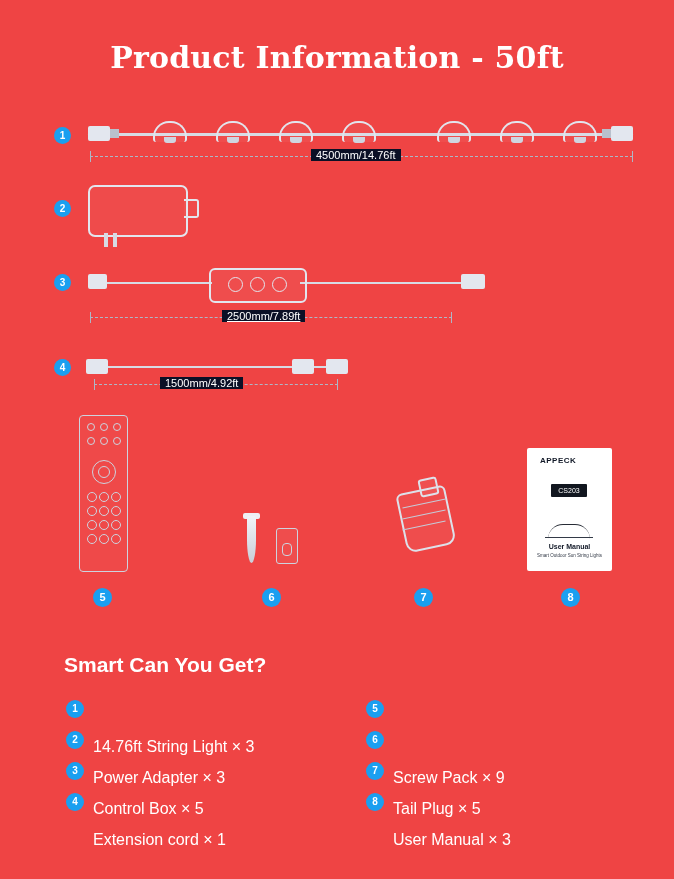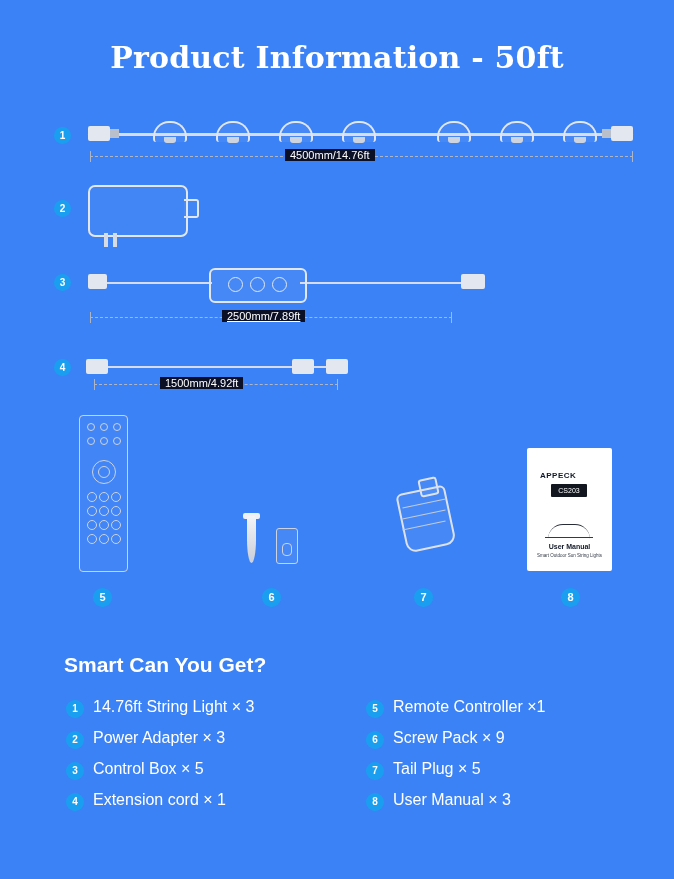--- a/index.html
+++ b/index.html
@@ -13,21 +13,21 @@
     position: relative;
     font-family: "Liberation Sans", sans-serif;
     color: #ffffff;
     overflow: hidden;
   }
   .page {
     position: absolute;
     left: 0; top: 0;
     width: 674px;
     height: 879px;
-    background: #3b82f6;
+    background: #ef4444;
   }
   .title {
     position: absolute;
     left: 0;
     top: 40px;
     width: 674px;
     text-align: center;
     font-size: 30px;
     font-weight: bold;
     letter-spacing: 0.2px;
@@ -326,21 +326,21 @@
     left: 527px;
     top: 448px;
     width: 85px;
     height: 123px;
     background: #ffffff;
     border-radius: 2px;
   }
   .manual-brand {
     position: absolute;
     left: 540px;
-    top: 471px;
+    top: 456px;
     font-size: 8px;
     font-weight: bold;
     color: #111827;
     letter-spacing: 0.5px;
   }
   .manual-model {
     position: absolute;
     left: 551px;
     top: 484px;
     width: 36px;
@@ -404,20 +404,21 @@
     top: 653px;
     font-size: 21px;
     font-weight: bold;
     color: #ffffff;
   }
   .list-item {
     position: absolute;
     font-size: 16px;
     color: #ffffff;
     white-space: nowrap;
+    margin-top: 40px;
   }
   .list-badge {
     position: absolute;
     width: 18px;
     height: 18px;
     border-radius: 50%;
     background: #1a9ff0;
     color: #fff;
     font-size: 10px;
     line-height: 18px;
@@ -442,21 +443,21 @@
   <div class="bulb" style="left:342px;"></div>
   <div class="bulb" style="left:437px;"></div>
   <div class="bulb" style="left:500px;"></div>
   <div class="bulb" style="left:563px;"></div>
   <div class="plug-end right"></div>
   <div class="plug-tab" style="left:602px;"></div>
 
   <div class="dimline" style="left:90px; top:156px; width:543px;"></div>
   <div class="dimcap" style="left:90px; top:151px;"></div>
   <div class="dimcap" style="left:632px; top:151px;"></div>
-  <div class="dimlabel" style="left:285px; top:149px;">4500mm/14.76ft</div>
+  <div class="dimlabel" style="left:311px; top:149px;">4500mm/14.76ft</div>
 
   <div class="badge" style="left:54px; top:200px;">2</div>
   <div class="adapter-body"></div>
   <div class="adapter-nub"></div>
   <div class="prong" style="left:104px;"></div>
   <div class="prong" style="left:113px;"></div>
 
   <div class="badge" style="left:54px; top:274px;">3</div>
   <div class="cb-wire" style="left:104px; width:108px;"></div>
   <div class="cb-wire" style="left:300px; width:164px;"></div>
@@ -537,21 +538,20 @@
   <div class="list-badge" style="left:66px; top:731px;">2</div>
   <div class="list-item" style="left:93px; top:729px;">Power Adapter × 3</div>
 
   <div class="list-badge" style="left:66px; top:762px;">3</div>
   <div class="list-item" style="left:93px; top:760px;">Control Box × 5</div>
 
   <div class="list-badge" style="left:66px; top:793px;">4</div>
   <div class="list-item" style="left:93px; top:791px;">Extension cord × 1</div>
 
   <div class="list-badge" style="left:366px; top:700px;">5</div>
-  <div class="list-item" style="left:393px; top:698px;">Remote Controller ×1</div>
 
   <div class="list-badge" style="left:366px; top:731px;">6</div>
   <div class="list-item" style="left:393px; top:729px;">Screw Pack × 9</div>
 
   <div class="list-badge" style="left:366px; top:762px;">7</div>
   <div class="list-item" style="left:393px; top:760px;">Tail Plug × 5</div>
 
   <div class="list-badge" style="left:366px; top:793px;">8</div>
   <div class="list-item" style="left:393px; top:791px;">User Manual × 3</div>
 

